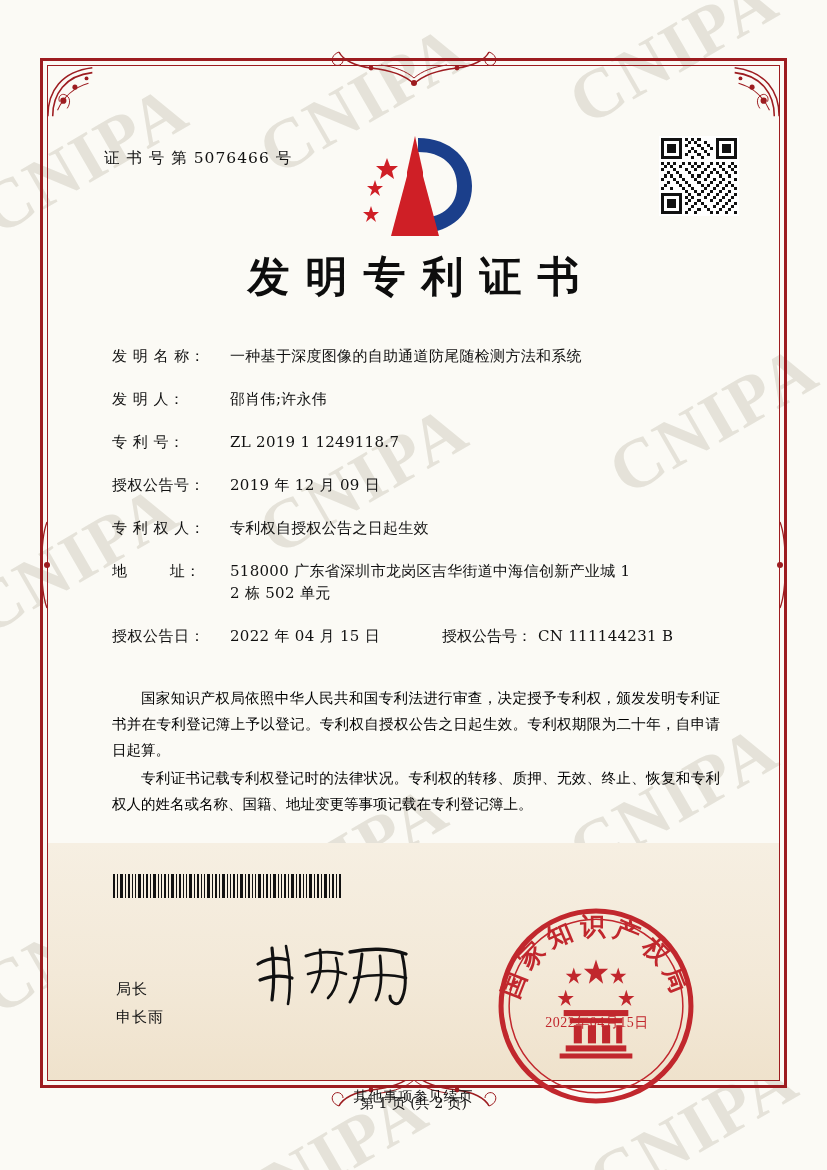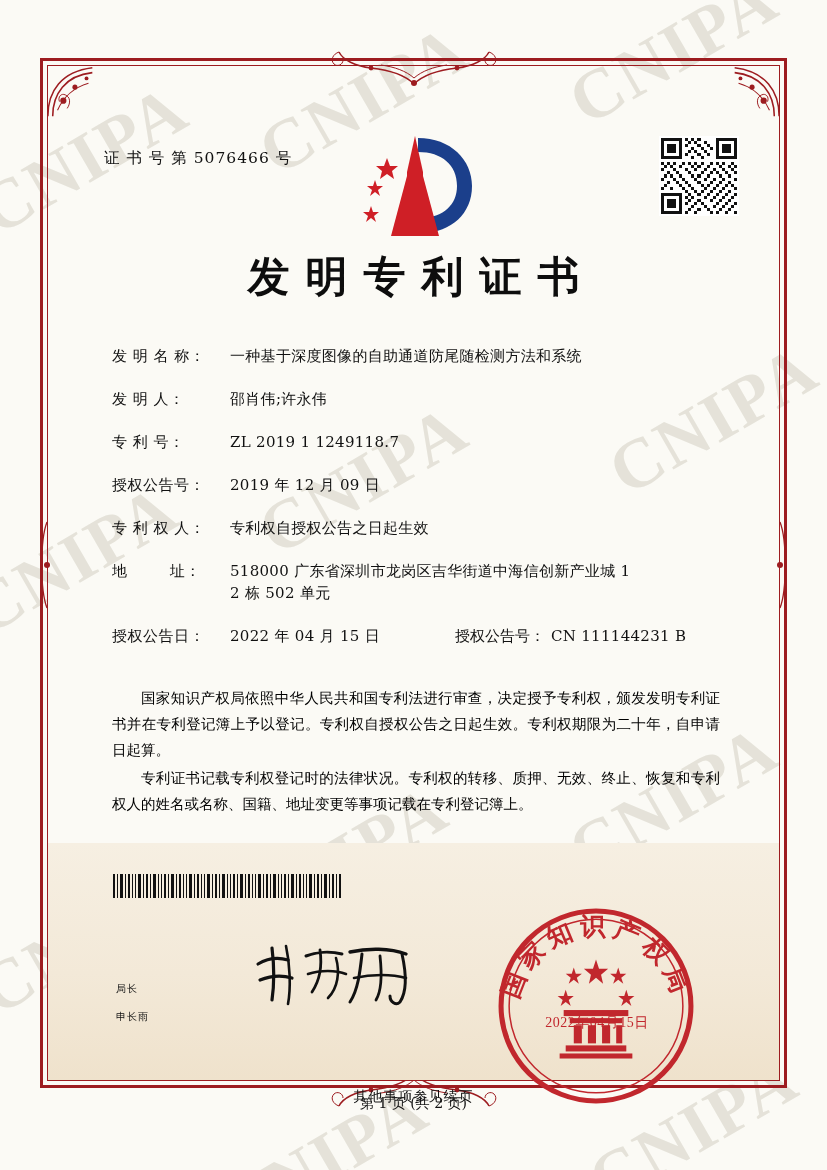--- a/index.html
+++ b/index.html
@@ -159,21 +159,20 @@
     flex: 1;
     letter-spacing: .3px;
   }
   .field-value .line2 { display: block; }
 
   .row-two-col {
     display: flex;
     align-items: flex-start;
     margin-bottom: 21px;
     line-height: 22px;
-    gap: 13px;
   }
   .row-two-col .col-a { width: 330px; display: flex; flex: none; }
   .row-two-col .col-b { display: flex; flex: 1; }
   .row-two-col .lbl-b { width: 96px; flex: none; white-space: pre; }
 
   
   .body-text {
     position: absolute;
     left: 112px;
     top: 685px;
@@ -201,21 +200,21 @@
   .barcode {
     position: absolute;
     left: 113px; top: 874px;
     width: 228px; height: 24px;
   }
   .barcode svg { display:block; width:100%; height:100%; }
 
   .sign-label {
     position: absolute;
     left: 116px; top: 975px;
-    font-size: 10px;
+    font-size: 15px;
     line-height: 28px;
     color: #111;
     letter-spacing: 1px;
   }
 
   .signature {
     position: absolute;
     left: 250px; top: 938px;
     width: 190px; height: 72px;
     color: #111;

